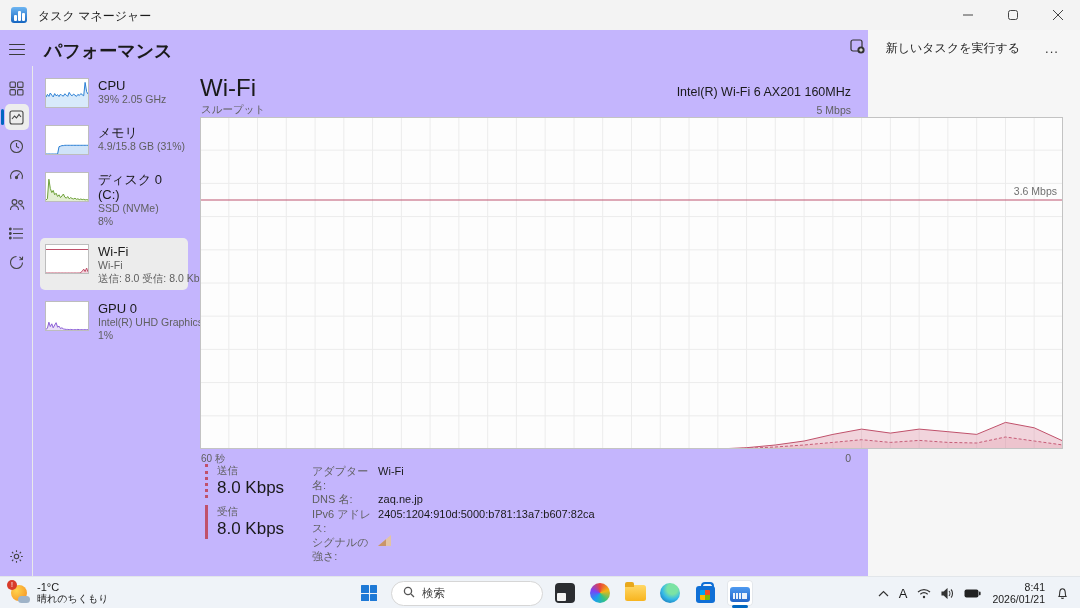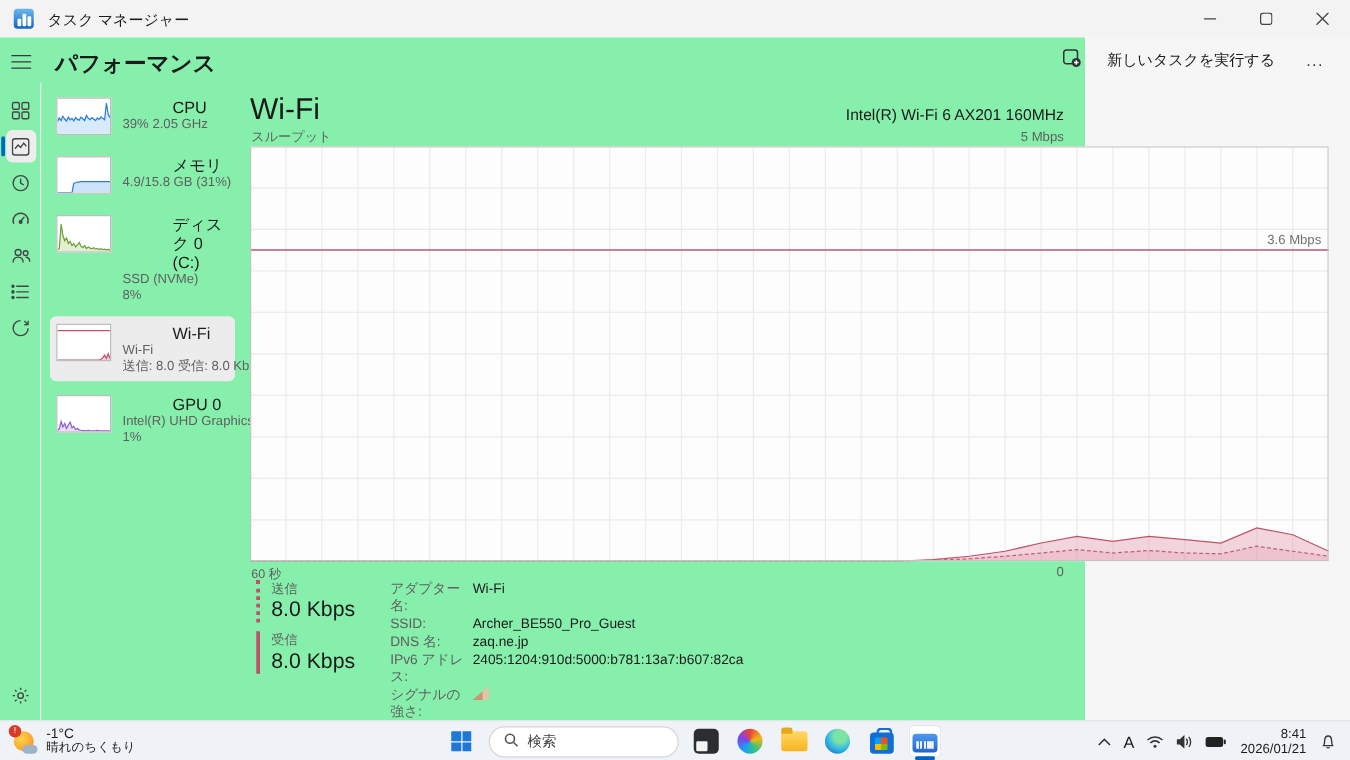--- a/index.html
+++ b/index.html
@@ -1,21 +1,21 @@
 <!DOCTYPE html>
 <html><head>
 <meta charset="utf-8">
 <style>
   * { margin:0; padding:0; box-sizing:border-box; }
   html,body { width:1080px; height:608px; overflow:hidden;
     font-family:"Liberation Sans","DejaVu Sans",sans-serif; }
   .stage { position:relative; width:1080px; height:608px; background:#f6f6f6; }
 
   
-  .app { position:absolute; left:0; top:0; width:868px; height:576px; background:#86efac; }
+  .app { position:absolute; left:0; top:0; width:868px; height:576px; background:#c4b5fd; }
   .titlebar { position:absolute; left:0; top:0; width:1080px; height:30px; background:#f3f3f3; }
   .app-ico { position:absolute; left:11px; top:7px; width:16px; height:16px; border-radius:3px;
     background:linear-gradient(180deg,#6db5f2,#1565c0); display:flex; align-items:flex-end; justify-content:center; gap:1px; padding:2px; }
   .app-ico i { display:block; width:3px; background:#fff; border-radius:1px; }
   .tb-title { position:absolute; left:38px; top:8px; font-size:12px; color:#1b1b1b; }
   .win-controls { position:absolute; right:0; top:0; height:30px; display:flex; }
   .wc { width:45px; height:30px; display:flex; align-items:center; justify-content:center; color:#444; font-size:12px; }
   .wc svg { display:block; }
 
   .headerrow { position:absolute; left:0; top:30px; width:1080px; height:36px; }
@@ -34,21 +34,21 @@
   .rail-item.sel .pill { position:absolute; left:1px; top:6px; width:3px; height:16px; background:#0067c0; border-radius:2px; }
   .rail-item svg { position:relative; }
   .rail-settings { position:absolute; left:0; bottom:6px; width:33px; height:28px; display:flex; align-items:center; justify-content:center; }
 
   
   .perf-list { position:absolute; left:40px; top:72px; width:148px; }
   .perf-item { display:flex; gap:9px; padding:6px 5px; border-radius:5px; margin-bottom:5px; }
   .perf-item.selected { background:#ececec; }
   .mini { width:44px; height:30px; background:#fff; border:1px solid #bdbdbd; flex:none; }
   .mini svg { display:block; }
-  .pi-title { font-size:13px; color:#1b1b1b; line-height:15px;margin-left:40px; }
+  .pi-title { font-size:13px; color:#1b1b1b; line-height:15px; }
   .pi-sub { font-size:10.5px; color:#5f5f5f; line-height:12.5px; white-space:nowrap; }
 
   
   .main-title { position:absolute; left:200px; top:74px; font-size:24px; color:#1a1a1a; font-weight:400; }
   .adapter { position:absolute; right:17px; top:85px; font-size:12.5px; color:#1a1a1a; }
   .chart-caption { position:absolute; left:201px; top:103px; font-size:10.5px; color:#5f5f5f; }
   .ymax { position:absolute; right:17px; top:104px; font-size:10.5px; color:#5f5f5f; }
   .chart-wrap { position:absolute; left:200px; top:117px; width:863px; height:332px; background:#fdfdfd; }
   .xlabel-l { position:absolute; left:201px; top:452px; font-size:10px; color:#5f5f5f; }
   .xlabel-r { position:absolute; right:17px; top:452px; font-size:10.5px; color:#5f5f5f; }
@@ -310,24 +310,20 @@
           <div class="lab">受信</div>
           <div class="val">8.0 Kbps</div>
         </div>
       </div>
       <div class="fields">
         <div class="frow">
             <span class="fl">アダプター名:</span>
             <span class="fv">Wi-Fi</span>
           </div>
         <div class="frow">
-            <span class="fl">SSID:</span>
-            <span class="fv">Archer_BE550_Pro_Guest</span>
-          </div>
-        <div class="frow">
             <span class="fl">DNS 名:</span>
             <span class="fv">zaq.ne.jp</span>
           </div>
         <div class="frow">
             <span class="fl">IPv6 アドレス:</span>
             <span class="fv">2405:1204:910d:5000:b781:13a7:b607:82ca</span>
           </div>
         <div class="frow">
           <span class="fl">シグナルの強さ:</span>
           <span class="fv">

